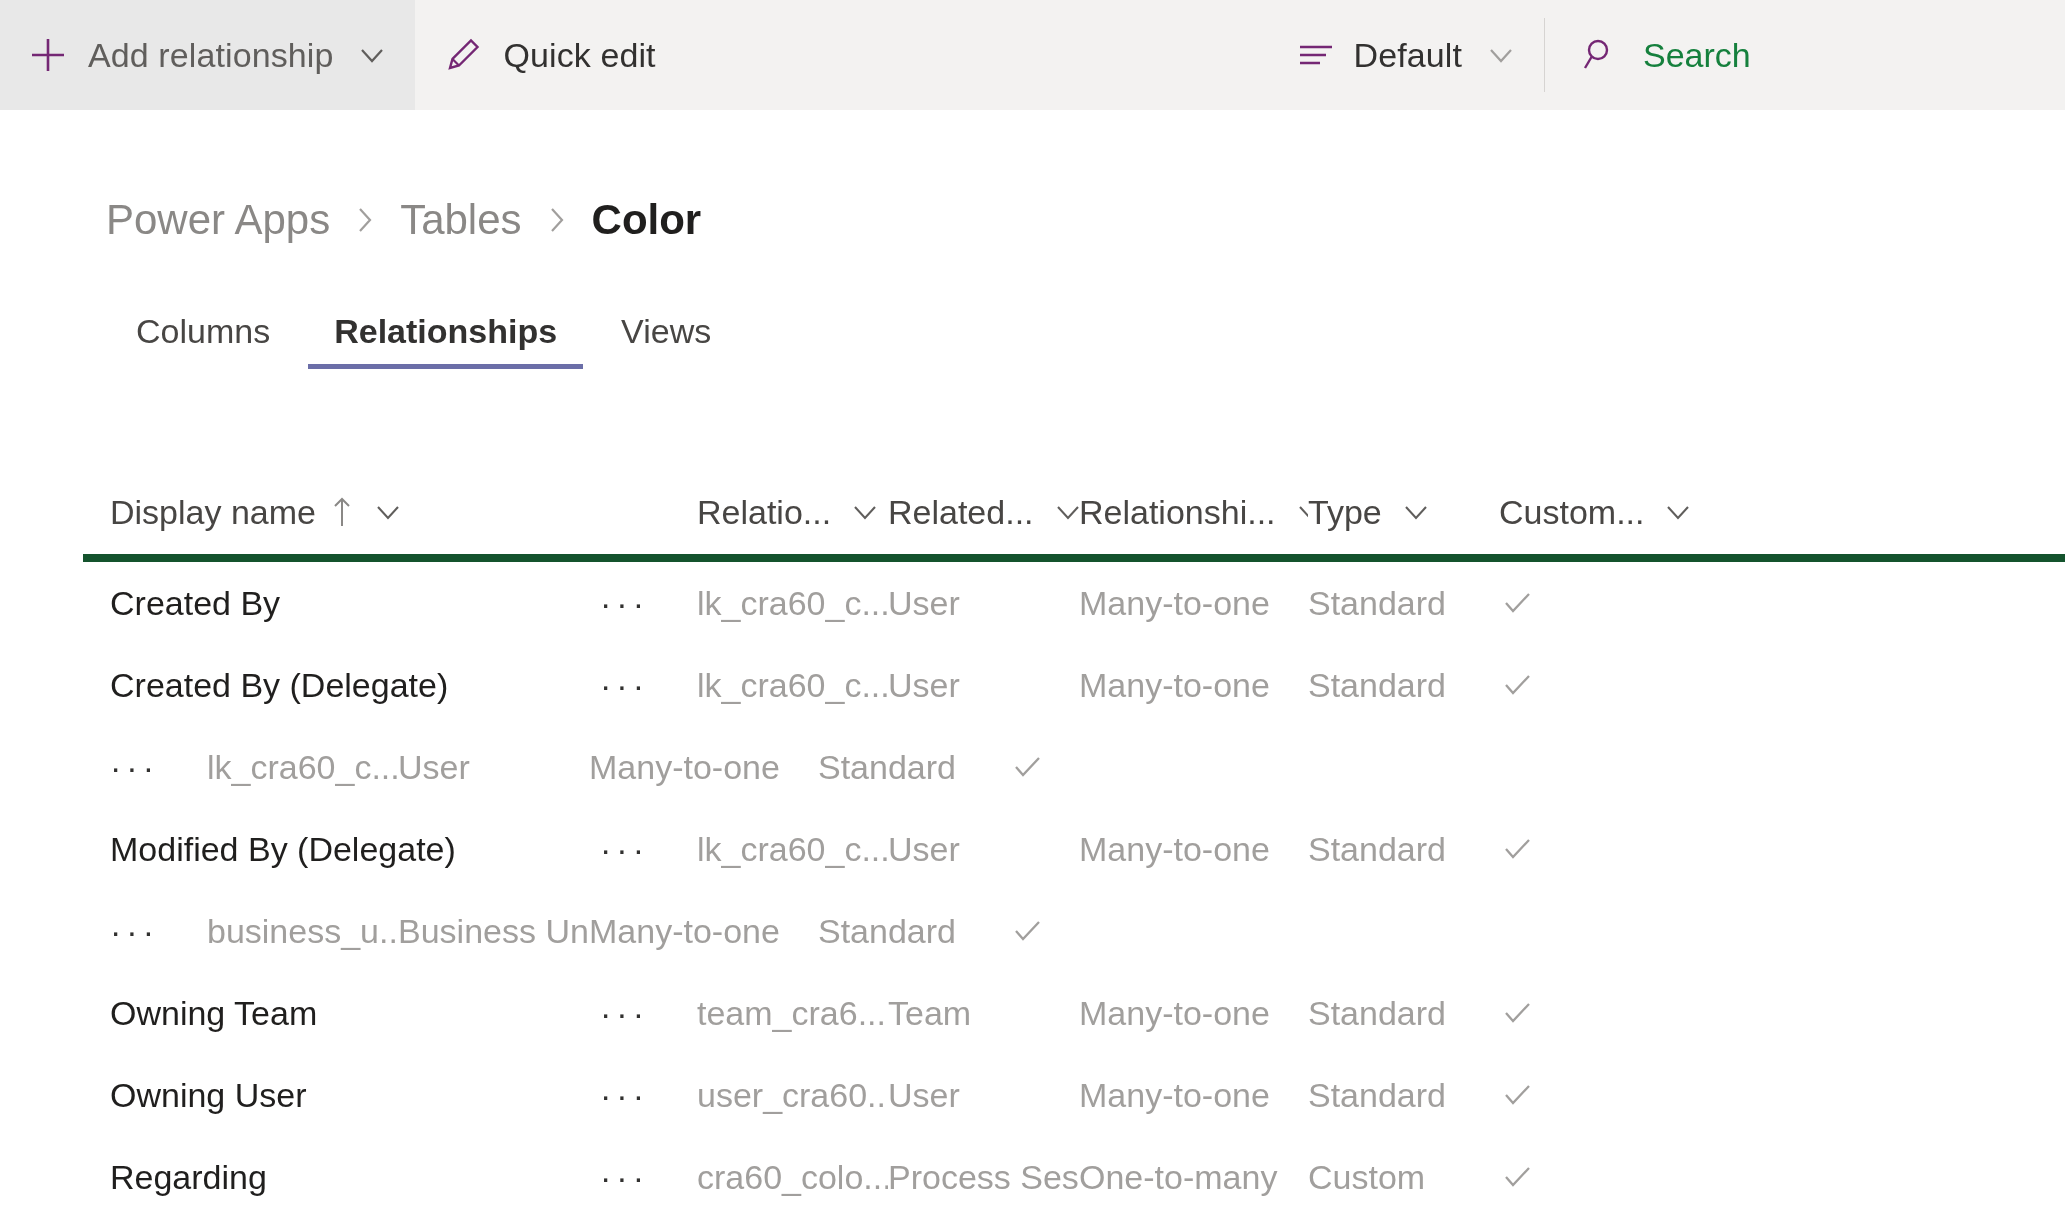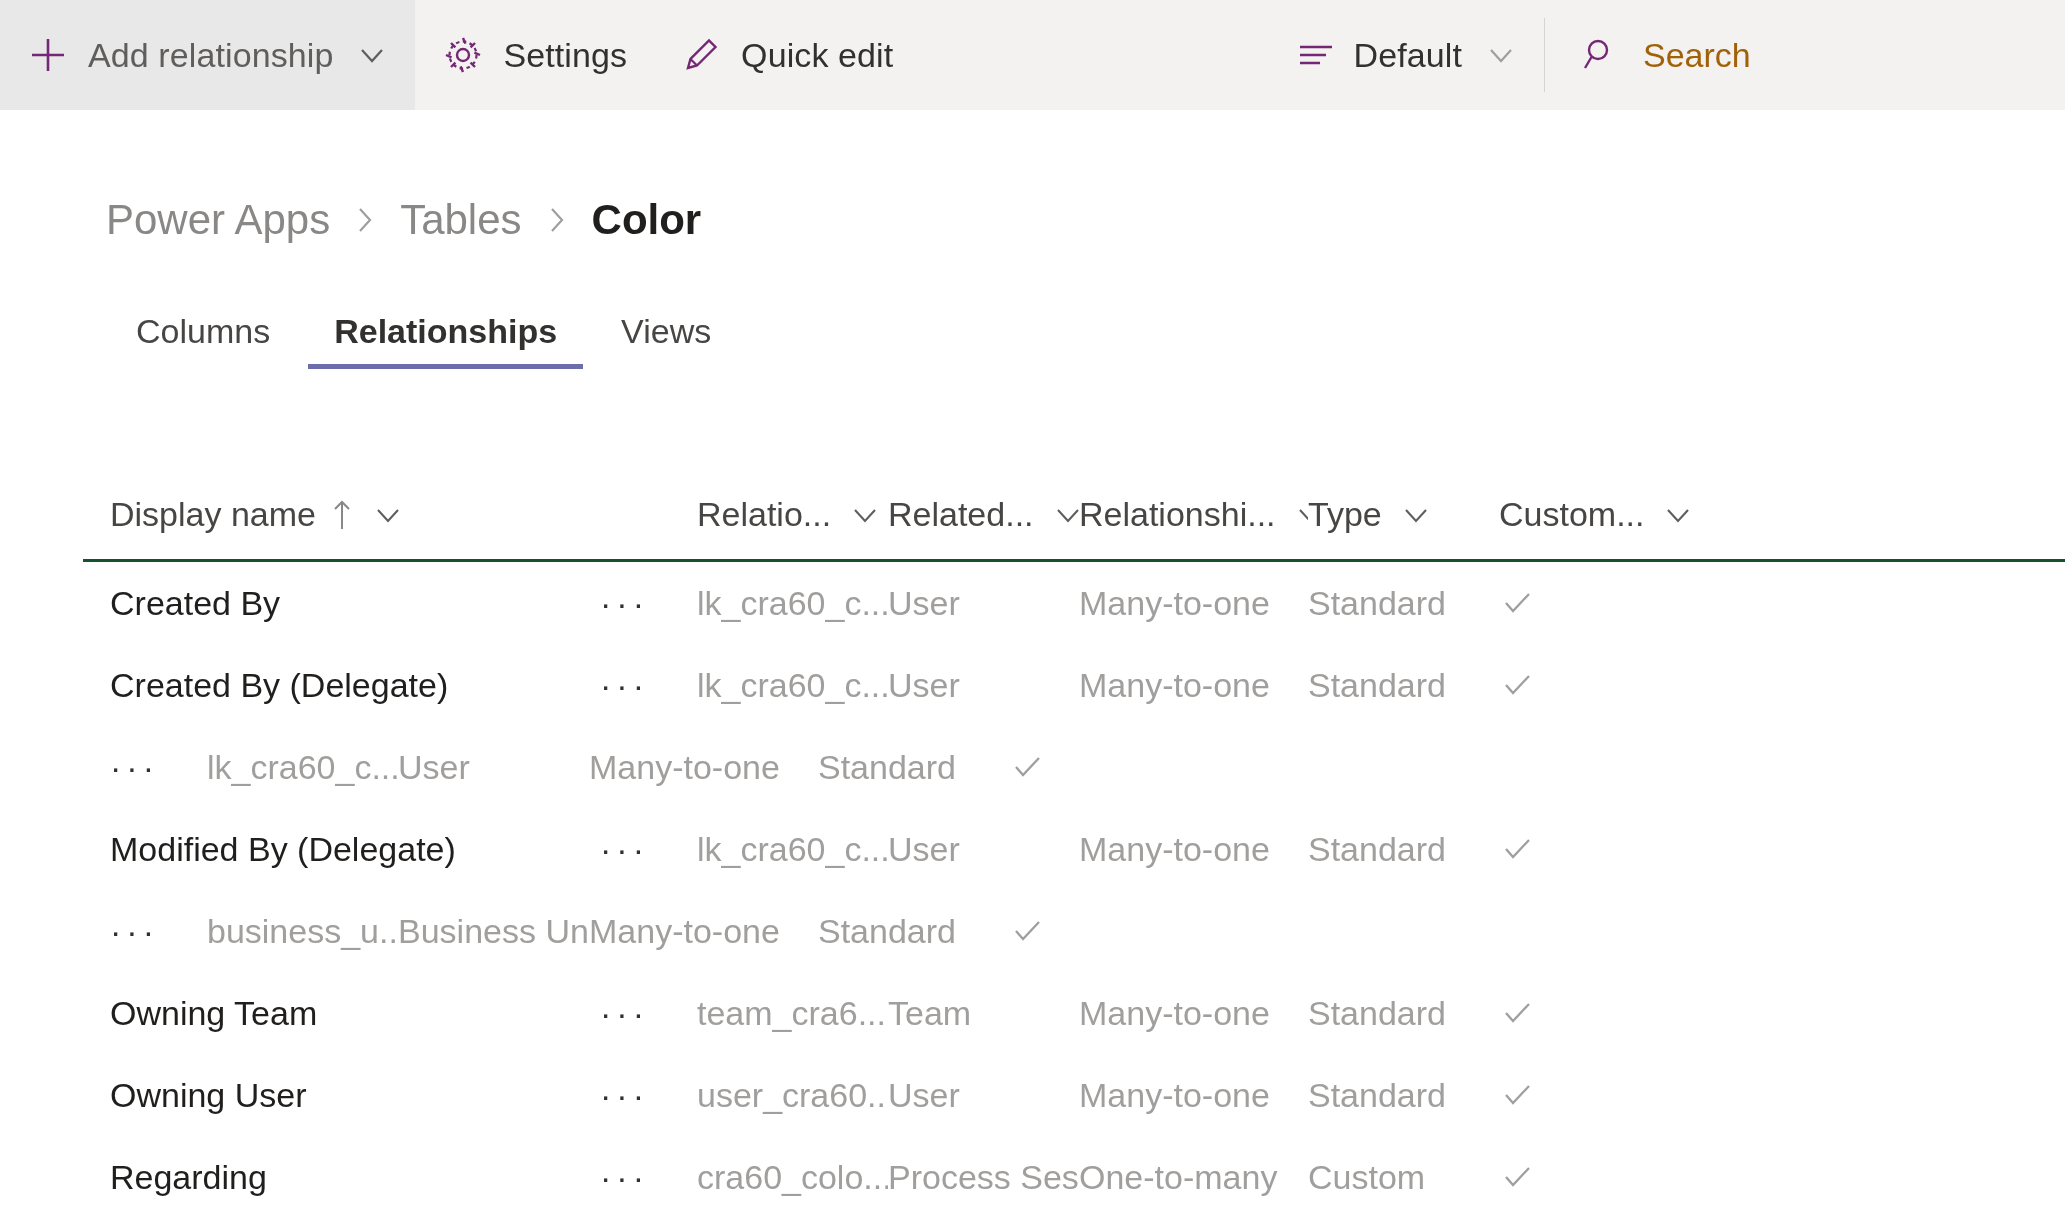--- a/index.html
+++ b/index.html
@@ -56,21 +56,21 @@
     align-items: center;
     gap: 22px;
     padding: 0 30px 0 36px;
     height: 110px;
     min-width: 520px;
     background: #f3f2f1;
     cursor: text;
   }
   .search-placeholder {
     font-size: 34px;
-    color: #a16207;
+    color: #15803d;
   }
 
   
   .breadcrumb {
     position: absolute;
     top: 196px; left: 106px;
     display: flex;
     align-items: center;
     gap: 22px;
   }
@@ -118,21 +118,21 @@
     width: 2065px;
   }
   .grid-row {
     display: flex;
     align-items: center;
     height: 82px;
     padding-left: 110px;
   }
   .grid-head {
     height: 92px;
-    border-bottom: 3px solid #14532d;
+    border-bottom: 8px solid #14532d;
     margin-left: 83px;
     padding-left: 27px;
     width: 1982px;
   }
   .hcell {
     display: flex;
     align-items: center;
     gap: 14px;
     font-size: 34px;
     color: #484644;
@@ -184,30 +184,20 @@
     </span>
     <span class="cb-label muted">Add relationship</span>
     <span class="chev">
       <svg width="34" height="34" viewBox="0 0 34 34">
           <path d="M7 12 L17 23 L27 12" stroke="#605e5c" stroke-width="2.2" fill="none"></path>
         </svg>
     </span>
   </div>
 
 
-  <div class="cb-item">
-    <span class="cb-icon">
-      <svg width="44" height="44" viewBox="0 0 44 44">
-        <circle cx="22" cy="22" r="6" stroke="#742774" stroke-width="2.4" fill="none"></circle>
-        <path d="M22 5 L24.4 10.6 M22 39 L19.6 33.4 M39 22 L33.4 19.6 M5 22 L10.6 24.4 M34 10 L29.6 14.4 M10 34 L14.4 29.6 M34 34 L29.6 29.6 M10 10 L14.4 14.4" stroke="#742774" stroke-width="2.4" fill="none"></path>
-        <circle cx="22" cy="22" r="13.5" stroke="#742774" stroke-width="2.2" fill="none" stroke-dasharray="3.5 3.5"></circle>
-      </svg>
-    </span>
-    <span class="cb-label">Settings</span>
-  </div>
 
   <div class="cb-item">
     <span class="cb-icon">
       <svg width="44" height="44" viewBox="0 0 44 44">
         <path d="M9 35 L11.5 26 L30 7.5 L36.5 14 L18 32.5 Z" stroke="#742774" stroke-width="2.4" fill="none"></path>
         <path d="M11.5 26 L18 32.5" stroke="#742774" stroke-width="2.2" fill="none"></path>
       </svg>
     </span>
     <span class="cb-label">Quick edit</span>
   </div>

